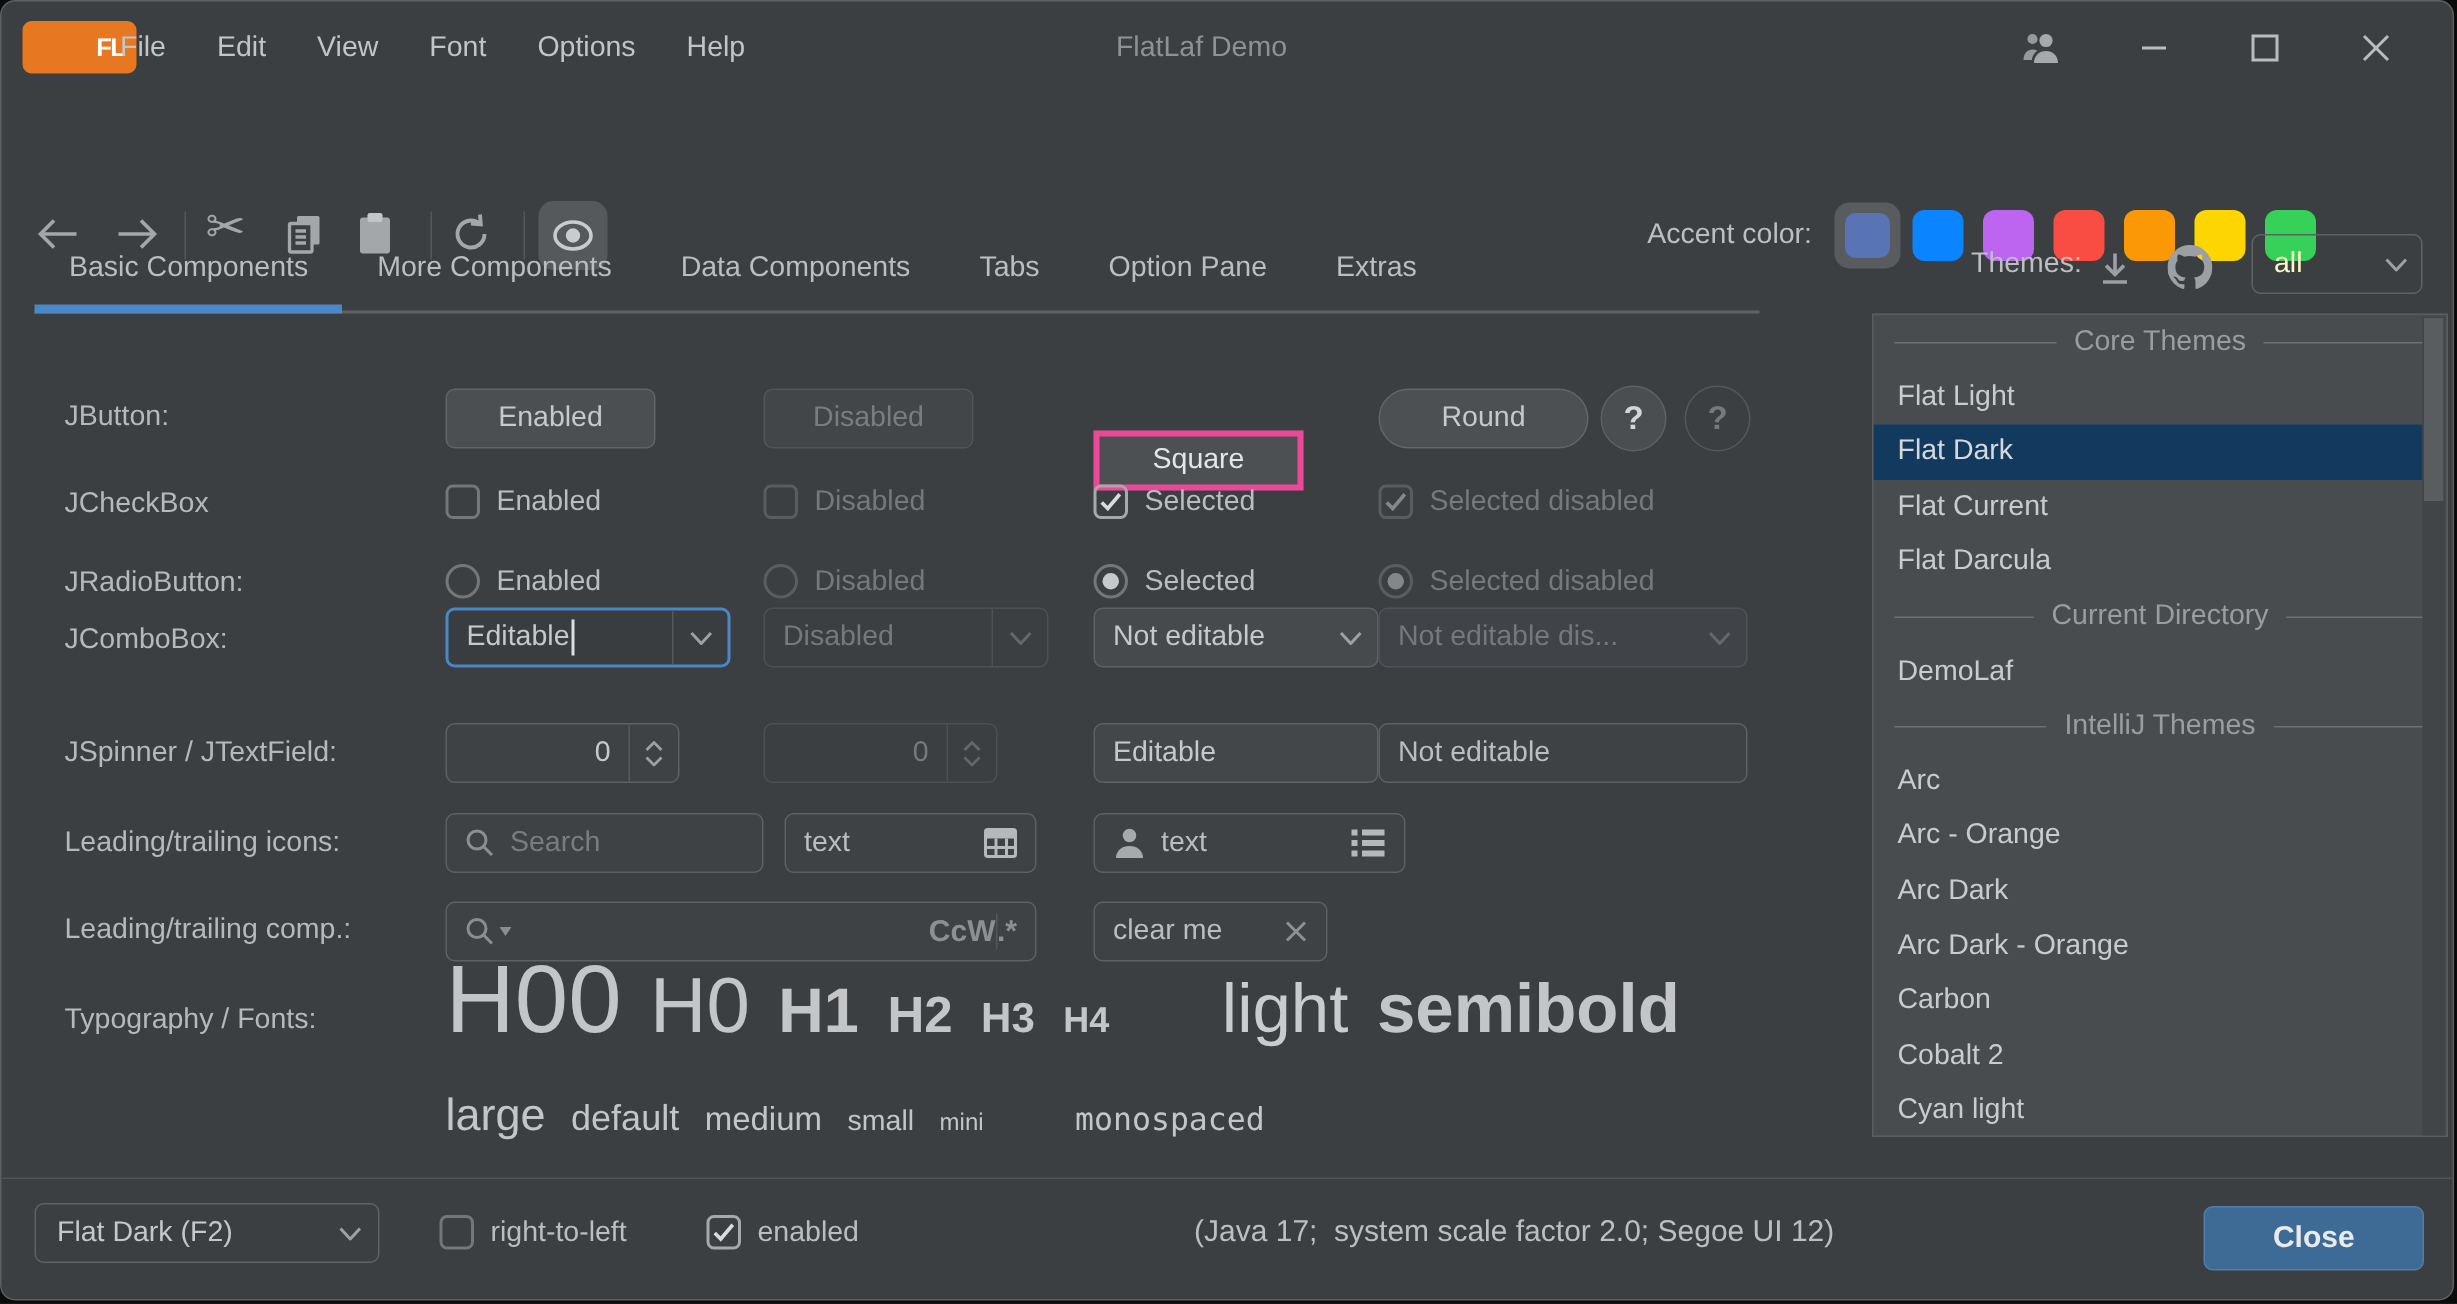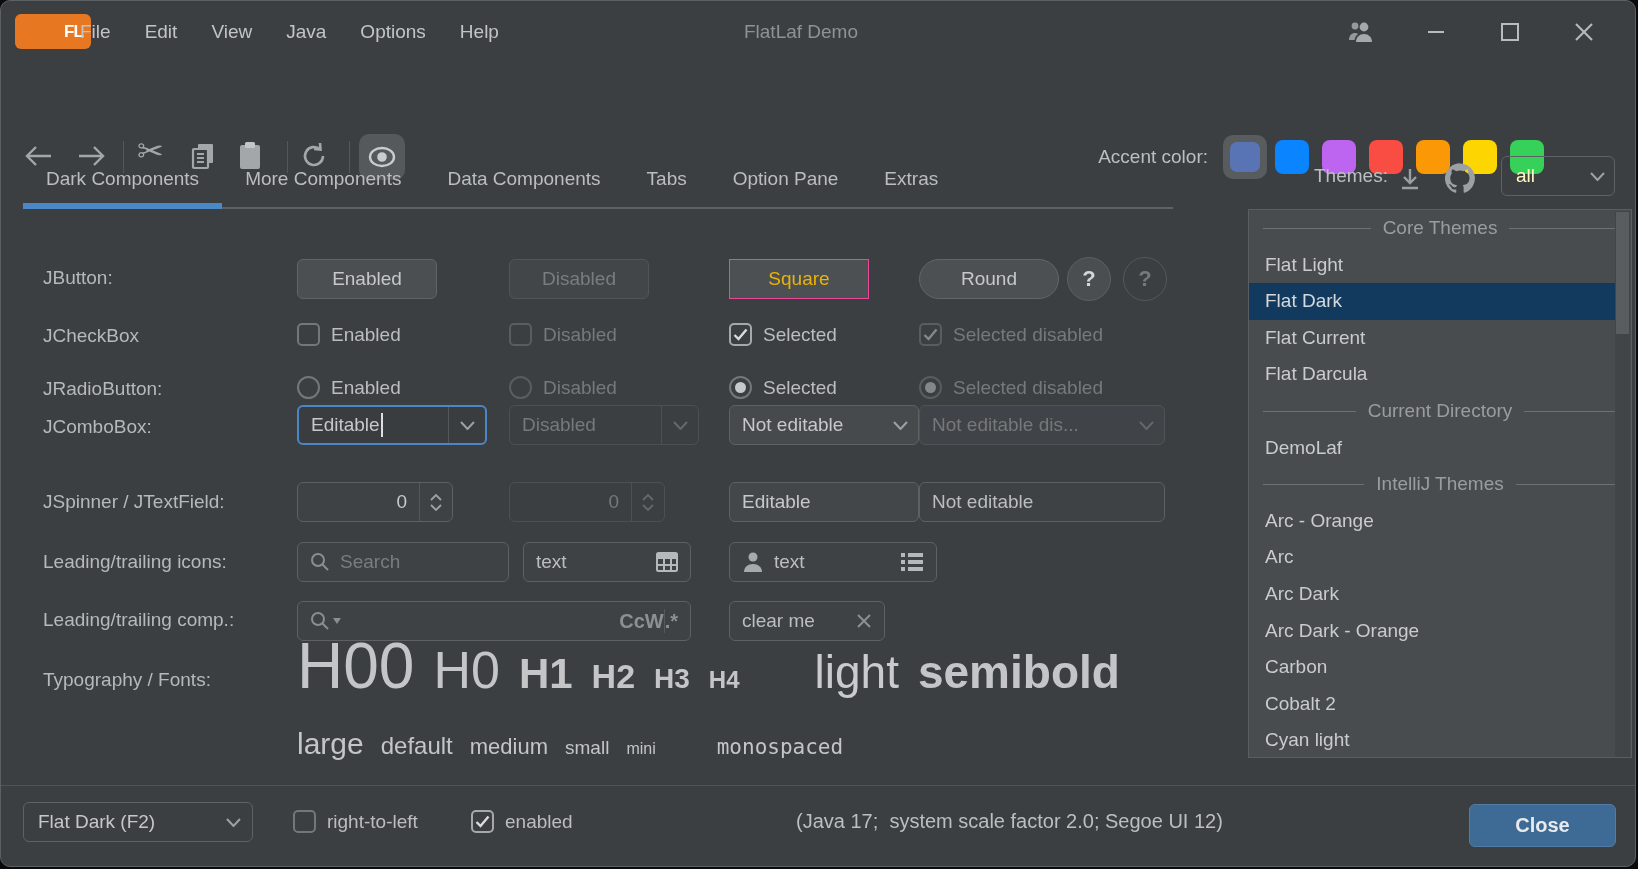--- a/index.html
+++ b/index.html
@@ -57,21 +57,21 @@
   .theme-item.sel{background:#123a5e;color:#d6d9db;width:calc(100% - 16px);}
   .list-scrollbar{position:absolute;right:1px;top:1px;width:15px;height:547px;background:#424547;}
   .list-thumb{position:absolute;left:1px;top:1px;width:13px;height:122px;background:#595d5f;}
 
   
   .lbl{position:absolute;left:42px;font-size:19px;color:#b6b9bb;white-space:nowrap;}
   .btn{position:absolute;height:40px;display:flex;align-items:center;justify-content:center;
     font-size:19px;border-radius:6px;box-sizing:border-box;width:140px;}
   .btn.b-enabled{background:#4b4f52;border:1px solid #606466;color:#c6c8ca;}
   .btn.b-disabled{background:#424648;border:1px solid #515558;color:#797d7f;}
-  .btn.b-square{background:#4c5053;border:1px solid #ec4899;color:#eab308;border-radius:0;}
+  .btn.b-square{background:#4c5053;border:4px solid #ec4899;color:#e5e5e5;border-radius:0;margin-top:28px;}
   .btn.b-round{background:#4c5053;border:1px solid #626668;color:#c6c8ca;border-radius:20px;}
   .help{position:absolute;top:256px;width:44px;height:44px;border-radius:50%;display:flex;align-items:center;
     justify-content:center;font-size:22px;font-weight:700;box-sizing:border-box;}
   .help.h1{background:#4a4e51;border:1px solid #5d6163;color:#d3d5d7;}
   .help.h2{background:transparent;border:1px solid #55585a;color:#75797b;}
 
   .ckgroup,.rbgroup{position:absolute;display:flex;align-items:center;gap:11px;font-size:19px;color:#bbbdbf;}
   .dim{color:#76797b !important;}
   .cbox{width:23px;height:23px;border-radius:5px;border:2px solid #73777a;box-sizing:border-box;
     display:flex;align-items:center;justify-content:center;background:transparent;}
@@ -149,21 +149,21 @@
 <body>
 
 <div class="window">
 
   <div class="titlebar">
     <div class="logo">FL</div>
     <div class="menubar">
         <span class="menu-item">File</span>
         <span class="menu-item">Edit</span>
         <span class="menu-item">View</span>
-        <span class="menu-item">Java</span>
+        <span class="menu-item">Font</span>
         <span class="menu-item">Options</span>
         <span class="menu-item">Help</span>
       </div>
     <div class="win-title">FlatLaf Demo</div>
     <div class="win-btns">
       <span class="win-btn">
         <svg width="28" height="22" viewBox="0 0 28 22" fill="#a6a9ab">
           <circle cx="16" cy="6" r="4.4"></circle>
             <path d="M8 21c0-5 3.6-8 8-8s8 3 8 8z"></path>
           <circle cx="7" cy="5" r="3.4" opacity="0.85"></circle>
@@ -255,21 +255,21 @@
             <span class="swatch" style="background: rgb(253, 213, 0);"></span>
           </span>
           <span class="swatch-wrap">
             <span class="swatch" style="background: rgb(54, 209, 88);"></span>
           </span>
         </span>
     </div>
   </div>
 
   <div class="tabsbar" id="tabsbar">
-      <span class="tab active">Dark Components</span>
+      <span class="tab active">Basic Components</span>
       <span class="tab">More Components</span>
       <span class="tab">Data Components</span>
       <span class="tab">Tabs</span>
       <span class="tab">Option Pane</span>
       <span class="tab">Extras</span>
     </div>
 
   <span class="themes-label">Themes:</span>
   <span class="abs" style="left:1396px;top:166px;">
     <svg width="26" height="26" viewBox="0 0 26 26" fill="none" stroke="#9da0a2" stroke-width="2.4">
@@ -309,22 +309,22 @@
         <span class="line"></span>
         <span class="txt">Current Directory</span>
         <span class="line"></span>
       </div>
       <div class="theme-item">DemoLaf</div>
       <div class="theme-sep">
         <span class="line"></span>
         <span class="txt">IntelliJ Themes</span>
         <span class="line"></span>
       </div>
+      <div class="theme-item">Arc</div>
       <div class="theme-item">Arc - Orange</div>
-      <div class="theme-item">Arc</div>
       <div class="theme-item">Arc Dark</div>
       <div class="theme-item">Arc Dark - Orange</div>
       <div class="theme-item">Carbon</div>
       <div class="theme-item">Cobalt 2</div>
       <div class="theme-item">Cyan light</div>
     </div>
 
   <span class="lbl" style="top:266px;">JButton:</span>
   <div class="btn b-enabled" style="left:296px;top:258px;">Enabled</div>
   <div class="btn b-disabled" style="left:508px;top:258px;">Disabled</div>

